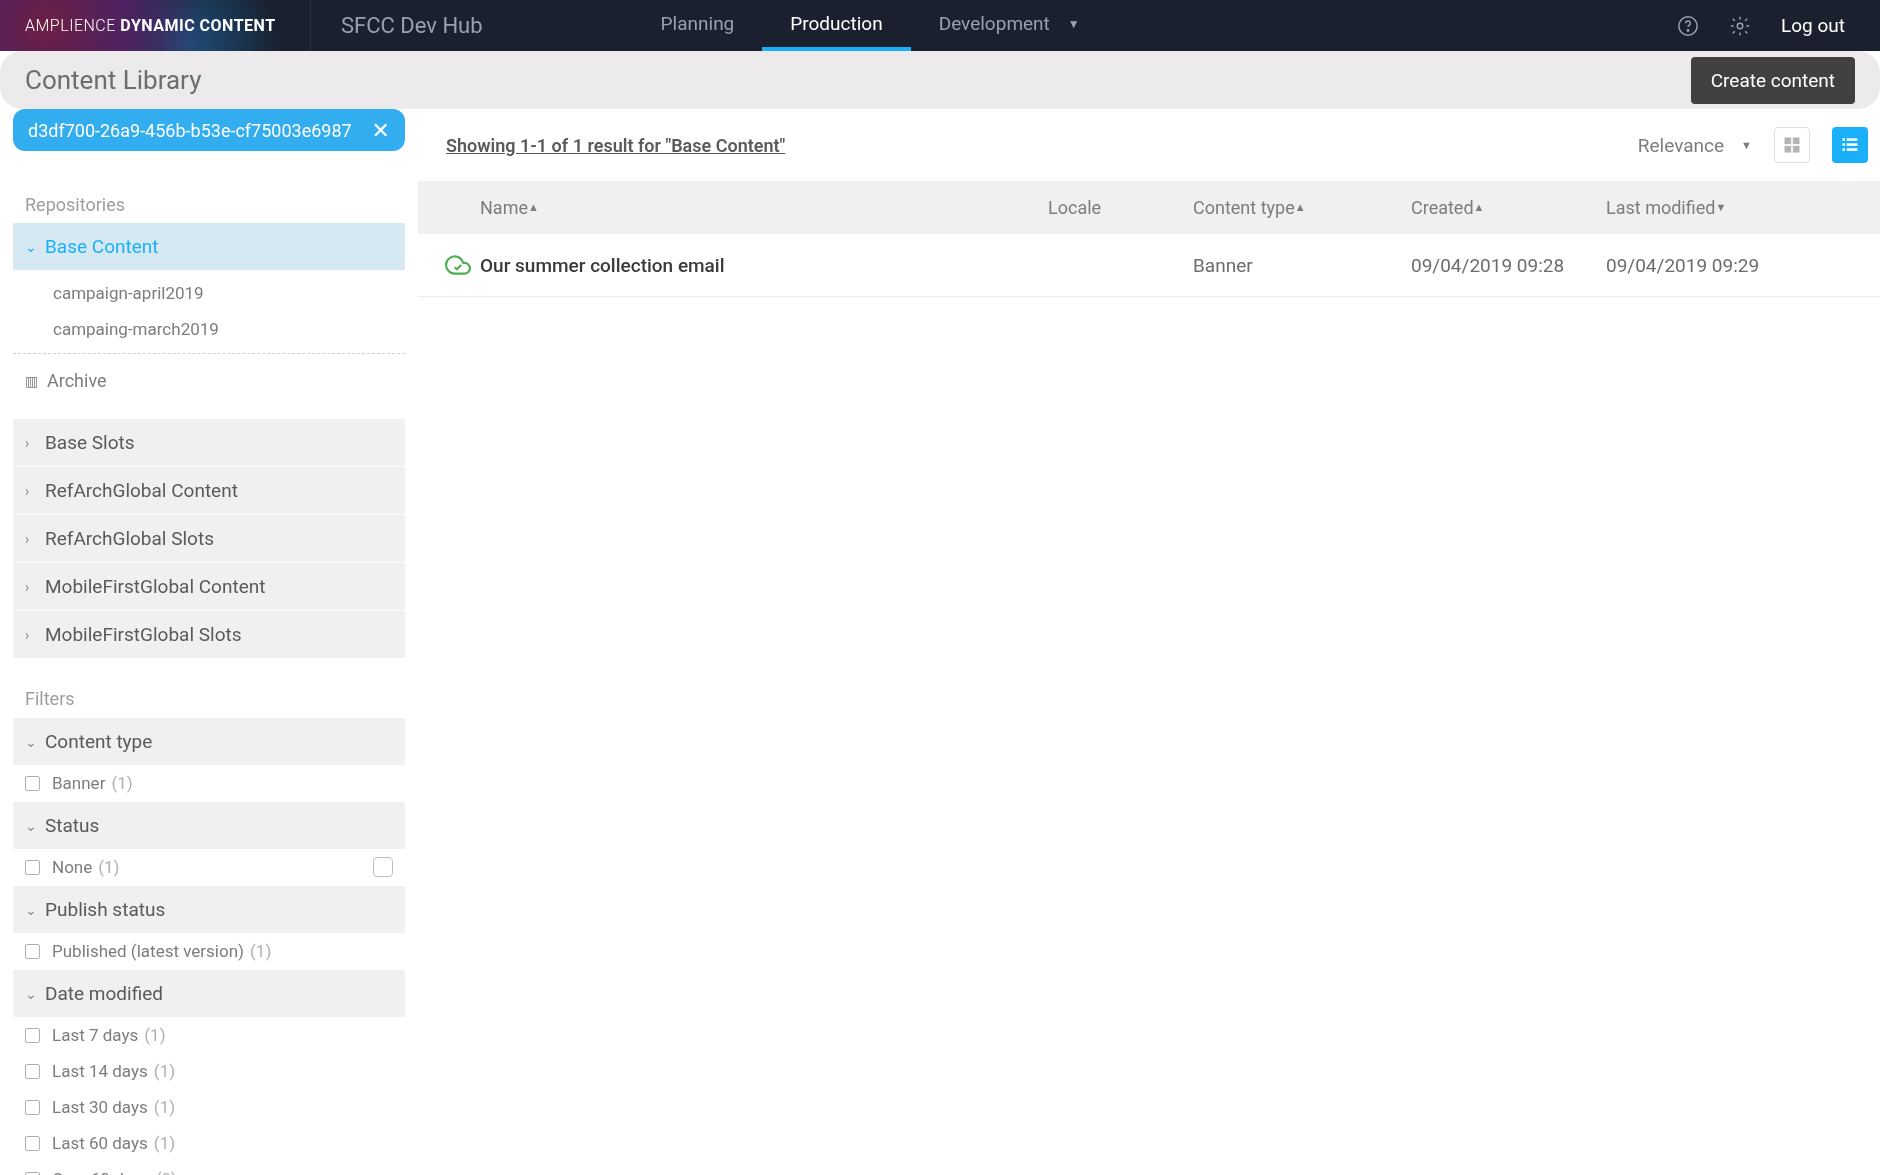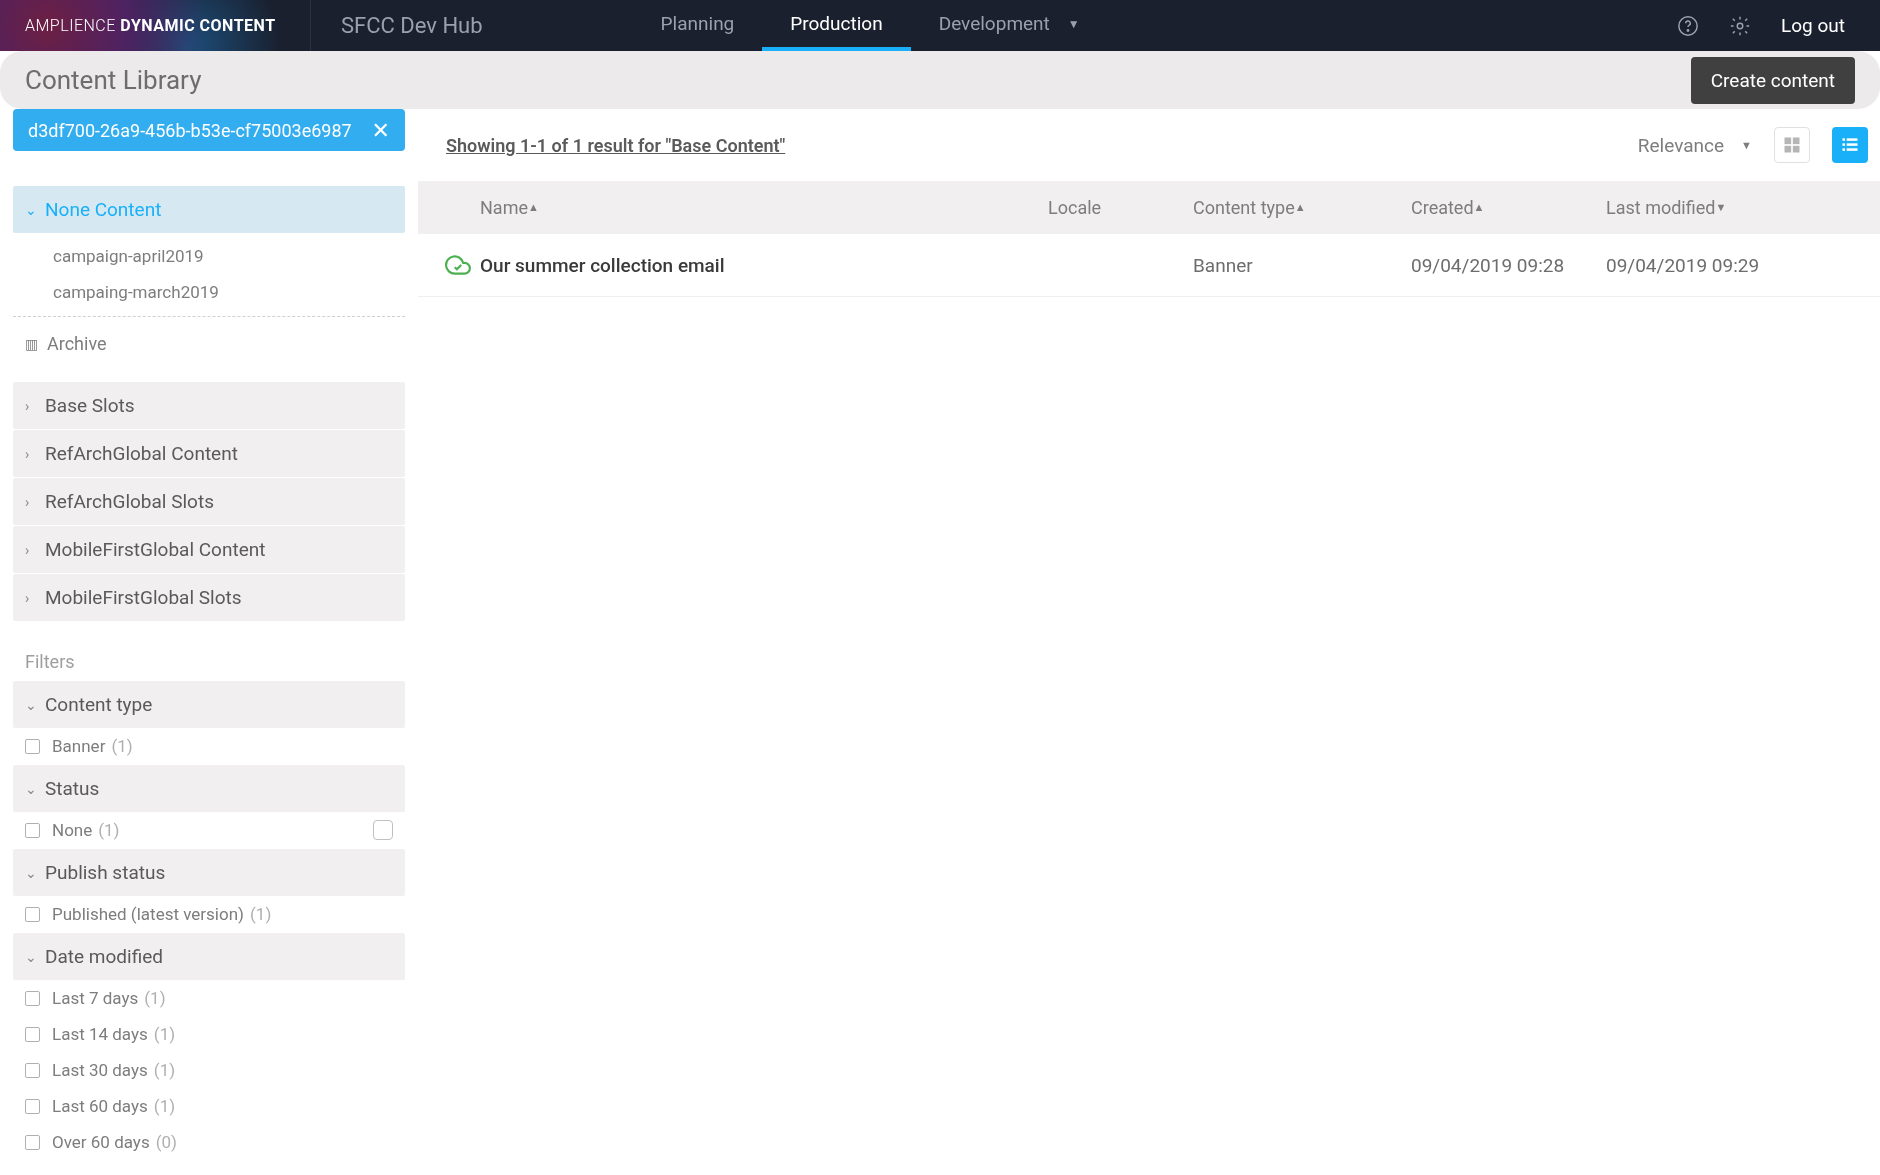--- a/index.html
+++ b/index.html
@@ -18,21 +18,21 @@
 .topbar .right { margin-left: auto; display: flex; align-items: center; gap: 30px; padding-right: 35px; }
 .topbar .right .iconbtn { color: #9aa0ae; cursor: pointer; }
 .topbar .right .logout { color: #fff; font-size: 19px; cursor: pointer; }
 
 .subheader { height: 58px; background: #eceaea; display: flex; align-items: center; padding: 0 25px; justify-content: space-between; border-radius: 22px; }
 .subheader .title { font-size: 26px; color: #6d6d6d; font-weight: 400; }
 .subheader .createbtn { background: #404040; color: #fff; border: none; padding: 12px 20px; font-size: 19px; border-radius: 4px; cursor: pointer; }
 
 .main { display: flex; height: calc(100% - 109px); }
 .sidebar { width: 418px; background: #fff; padding: 0 13px; overflow-y: auto; }
-.searchbox { background: #32adf0; color: #fff; margin: 0 0 35px; display: flex; align-items: center; padding: 0 15px; height: 42px; font-size: 18px; border-radius: 4px; }
+.searchbox { background: #32adf0; color: #fff; margin: 0 0 35px; display: flex; align-items: center; padding: 0 15px; height: 42px; font-size: 18px; border-radius: 12px; }
 .searchbox input { flex: 1; background: transparent; border: none; color: #fff; font-size: 18px; outline: none; }
 .searchbox input::placeholder { color: #fff; }
 .searchbox .clear { cursor: pointer; font-size: 22px; font-weight: 300; }
 
 .sb-label { color: #9e9e9e; font-size: 18px; padding: 8px 12px; }
 .repo { background: #f1efef; margin-bottom: 1px; display: flex; align-items: center; padding: 12px 12px; font-size: 19px; color: #5a5a5a; cursor: pointer; border-radius: 2px; }
 .repo.selected { background: #d6e9f3; color: #1ab0f9; }
 .repo .chev { width: 20px; font-size: 14px; color: #8a8a8a; }
 .repo.selected .chev { color: #1ab0f9; }
 .repo-children { padding: 4px 0 8px; }
@@ -113,24 +113,25 @@
   <button class="createbtn">Create content</button>
 </div>
 
 <div class="main">
   <div class="sidebar">
     <div class="searchbox">
       <input value="d3df700-26a9-456b-b53e-cf75003e6987" style="">
       <span class="clear">✕</span>
     </div>
 
+    <div class="sb-label">Repositories</div>
 
     <div class="repo selected">
       <span class="chev">⌄</span>
-      <span>None Content</span>
+      <span>Base Content</span>
     </div>
     <div class="repo-children">
       <div class="repo-child">campaign-april2019</div>
       <div class="repo-child">campaing-march2019</div>
       <div class="repo-divider"></div>
       <div class="archive">
         <span class="aicon">▥</span>
         <span>Archive</span>
       </div>
     </div>

